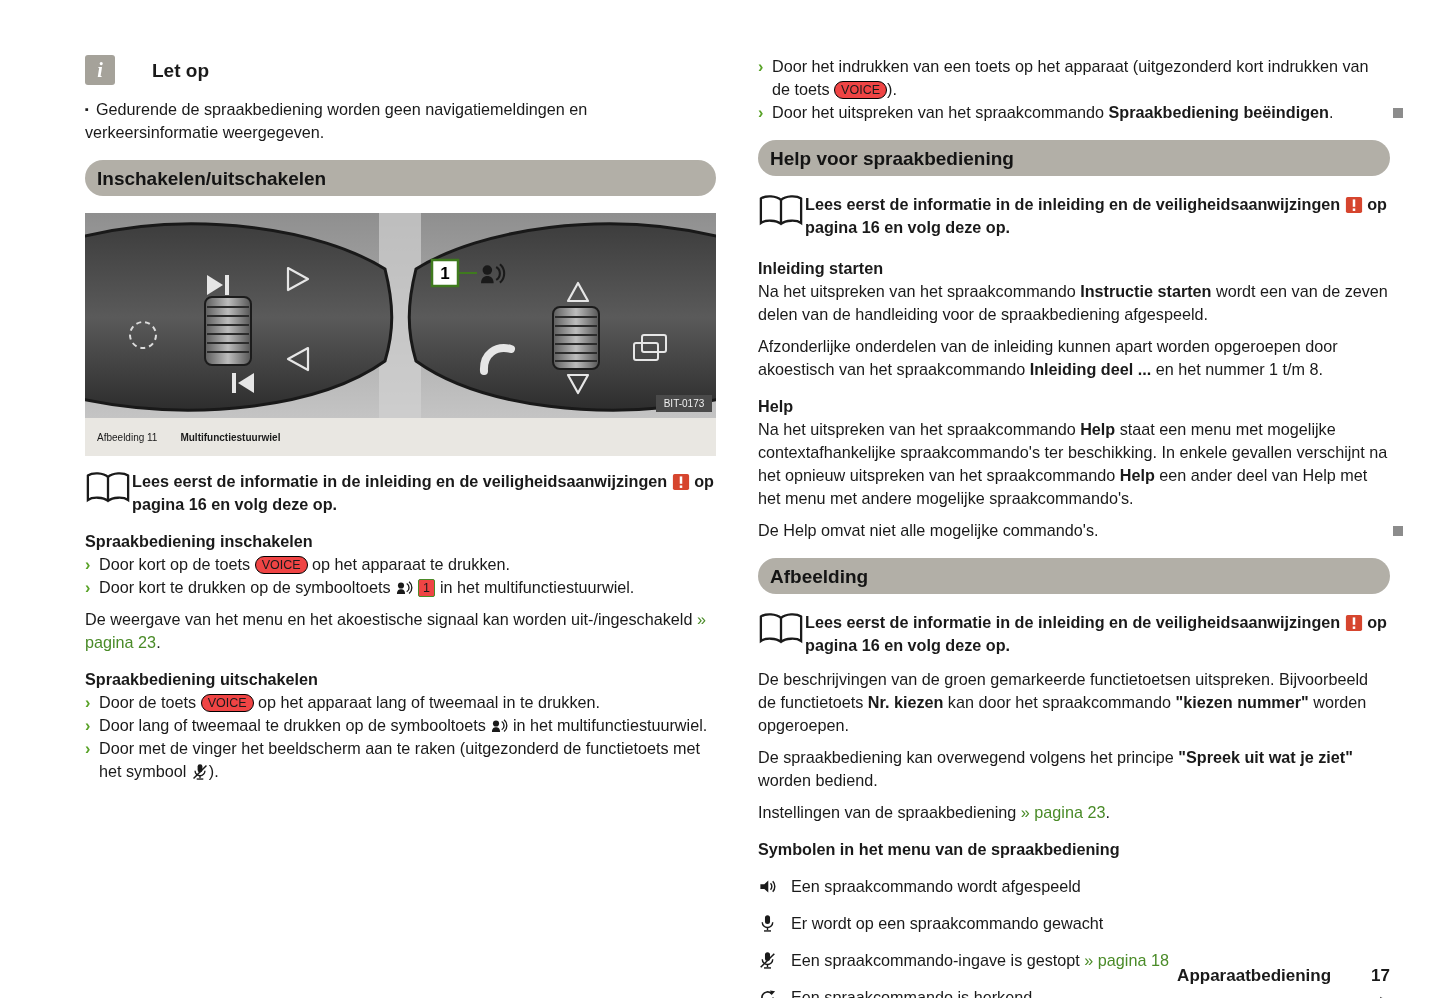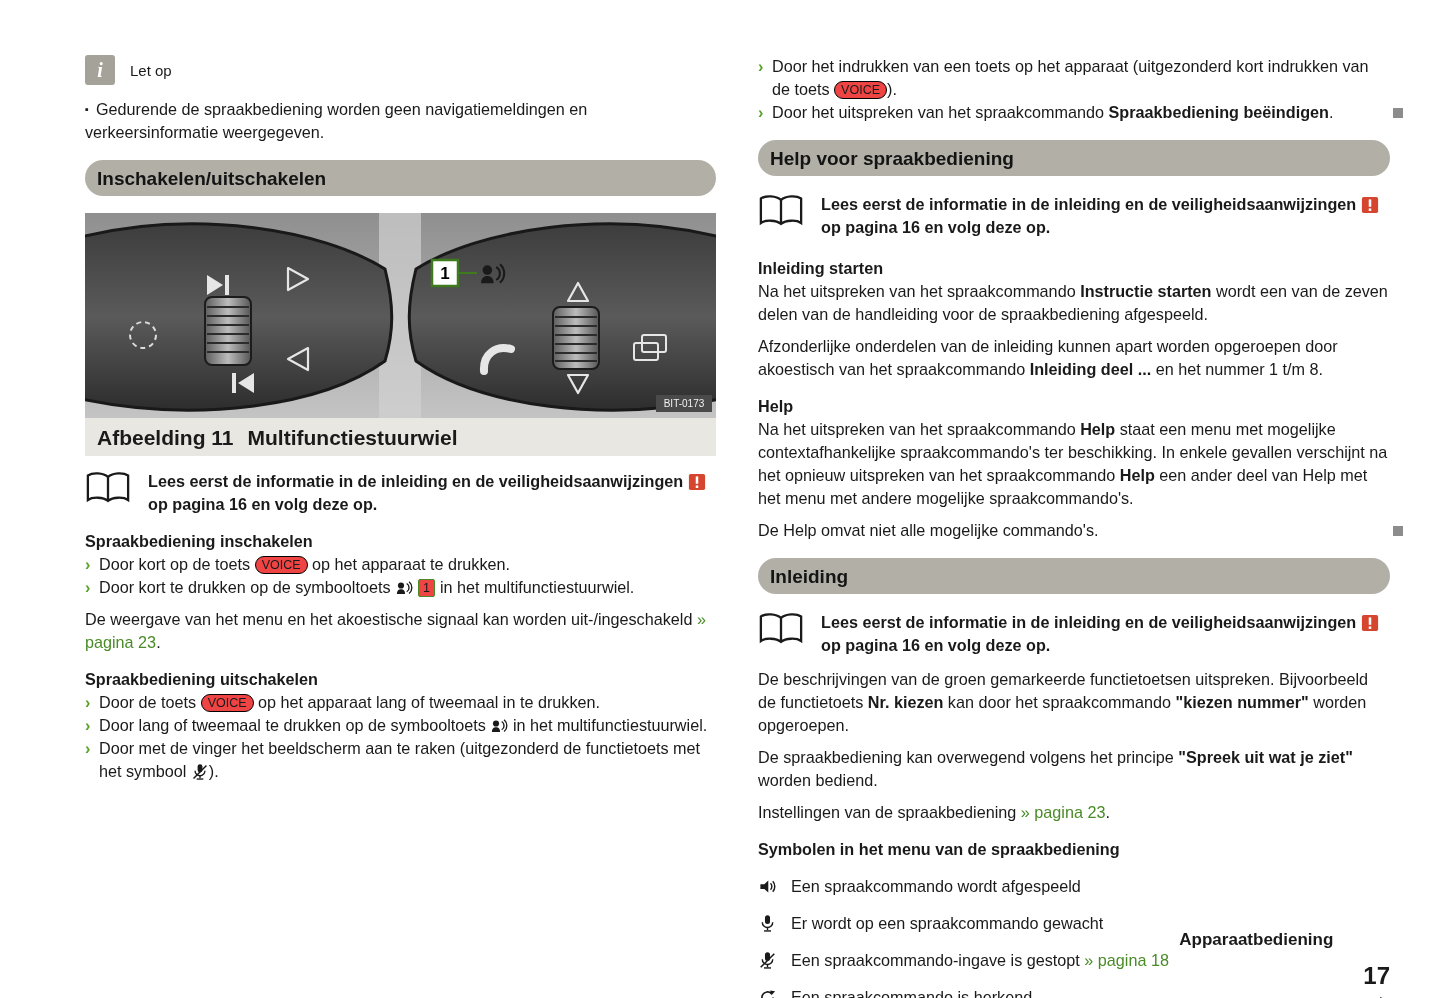--- a/index.html
+++ b/index.html
@@ -20,46 +20,46 @@
   .b { font-weight:bold; }
   .lnk { color:#4a8b28; }
 
   
   .note-head { display:flex; align-items:center; gap:15px; margin-bottom:13px; }
   .info-icon {
     width:30px; height:30px; background:#a5a29a; color:#fff;
     font-style:italic; font-weight:bold; font-family:"Liberation Serif","DejaVu Serif",serif;
     display:flex; align-items:center; justify-content:center; font-size:20px; border-radius:3px;
   }
-  .note-title { font-weight:normal; font-size:15px; }
+  .note-title { font-weight:bold; font-size:19px;margin-left:22px; }
   .note-item { position:relative; }
   .sqb { font-size:11px; margin-right:7px; vertical-align:2px; }
 
   .endmark { position:absolute; right:-13px; width:10px; height:10px; background:#8c8c8c; }
   .em-mid  { top:26px; }
   .em-line { top:7px;  }
 
   
   .secbar {
     background:#b2afa7; height:36px; display:flex; align-items:center;
     padding-left:12px; font-size:19px; font-weight:bold; color:#141414;
     margin:16px 0 17px 0;
     border-radius:18px;
   }
 
   
   .figblock { margin:0 0 14px 0; }
   svg.fig { display:block; width:631px; height:205px; }
   .caption {
     background:#e9e7e2; height:38px; display:flex; align-items:center;
-    padding-left:12px; gap:14px; font-size:21px;font-weight:bold;
+    padding-left:12px; gap:23px; font-size:10px;
   }
 
   
-  .booknote { display:flex; gap:17px; margin:13px 0 11px 0; align-items:flex-start; }
+  .booknote { display:flex; gap:1px; margin:13px 0 11px 0; align-items:flex-start; }
   .booknote .bico { width:46px; height:33px; flex:0 0 46px; margin-top:1px; }
   .booknote p { font-weight:bold; }
 
   .h { font-weight:bold; margin-top:14px; }
 
   .li { position:relative; padding-left:14px; }
   .chev { position:absolute; left:0; top:0; color:#58a227; font-weight:bold; }
 
   .para { margin-top:9px; position:relative; }
 
@@ -70,23 +70,23 @@
   }
   .keycap.sq { border-radius:2px; padding:0 4.5px; border-color:#4a8b28; }
 
   svg.ic { width:18px; height:18px; vertical-align:-3.5px; }
   .symrow { line-height:24px; margin-top:13px; }
   .symrow svg.ic { width:19px; height:19px; margin-right:14px; vertical-align:-4px; }
 
   .arrowline { text-align:right; margin-top:-21px; height:21px; }
   .nextarrow { color:#4d4d4d; font-size:13px; }
 
-  .footer { position:absolute; right:55px; bottom:11px; display:flex; align-items:flex-start; gap:30px; }
+  .footer { position:absolute; right:55px; bottom:11px; display:flex; align-items:flex-end; gap:40px; }
   .footer .flabel { font-weight:bold; font-size:17px; }
-  .footer .fnum   { font-weight:bold; font-size:24px;margin-top:36px; }
+  .footer .fnum   { font-weight:bold; font-size:17px;margin-top:36px; }
 </style>
 </head>
 <body>
 
 <svg width="0" height="0" style="position:absolute" aria-hidden="true">
   <defs>
     <symbol id="sym-warning" viewBox="0 0 20 20">
       <rect x="1" y="1" width="18" height="18" rx="2" fill="#d6452e"></rect>
       <rect x="8.6" y="3.8" width="2.8" height="8.2" fill="#fff"></rect>
       <rect x="8.6" y="13.8" width="2.8" height="2.8" fill="#fff"></rect>
@@ -264,21 +264,21 @@
   <p class="h" style="margin-top:18px">Inleiding starten</p>
   <p><span class="">Na het uitspreken van het spraakcommando </span><span class="b ">Instructie starten</span><span class=""> wordt een van de zeven delen van de handleiding voor de spraakbediening afgespeeld.</span></p>
   <p class="para"><span class="">Afzonderlijke onderdelen van de inleiding kunnen apart worden opgeroepen door akoestisch van het spraakcommando </span><span class="b ">Inleiding deel ...</span><span class=""> en het nummer 1 t/m 8.</span></p>
 
   <p class="h">Help</p>
   <p><span class="">Na het uitspreken van het spraakcommando </span><span class="b ">Help</span><span class=""> staat een menu met mogelijke contextafhankelijke spraakcommando's ter beschikking. In enkele gevallen verschijnt na het opnieuw uitspreken van het spraakcommando </span><span class="b ">Help</span><span class=""> een ander deel van Help met het menu met andere mogelijke spraakcommando's.</span></p>
 
   <p class="para"><span class="endmark em-line"></span><span class="">De Help omvat niet alle mogelijke commando's.</span></p>
 
   <div class="secbar">
-    <span>Inleiding</span>
+    <span>Afbeelding</span>
   </div>
 
   <div class="booknote">
     <svg class="bico">
         <use href="#sym-book"></use>
       </svg>
     <p><span class="b ">Lees eerst de informatie in de inleiding en de veiligheidsaanwijzingen </span><svg class="ic ic-warning">
           <use href="#sym-warning" xlink:href="#sym-warning"></use>
         </svg><span class="b "> op pagina 16 en volg deze op.</span></p>
   </div>

